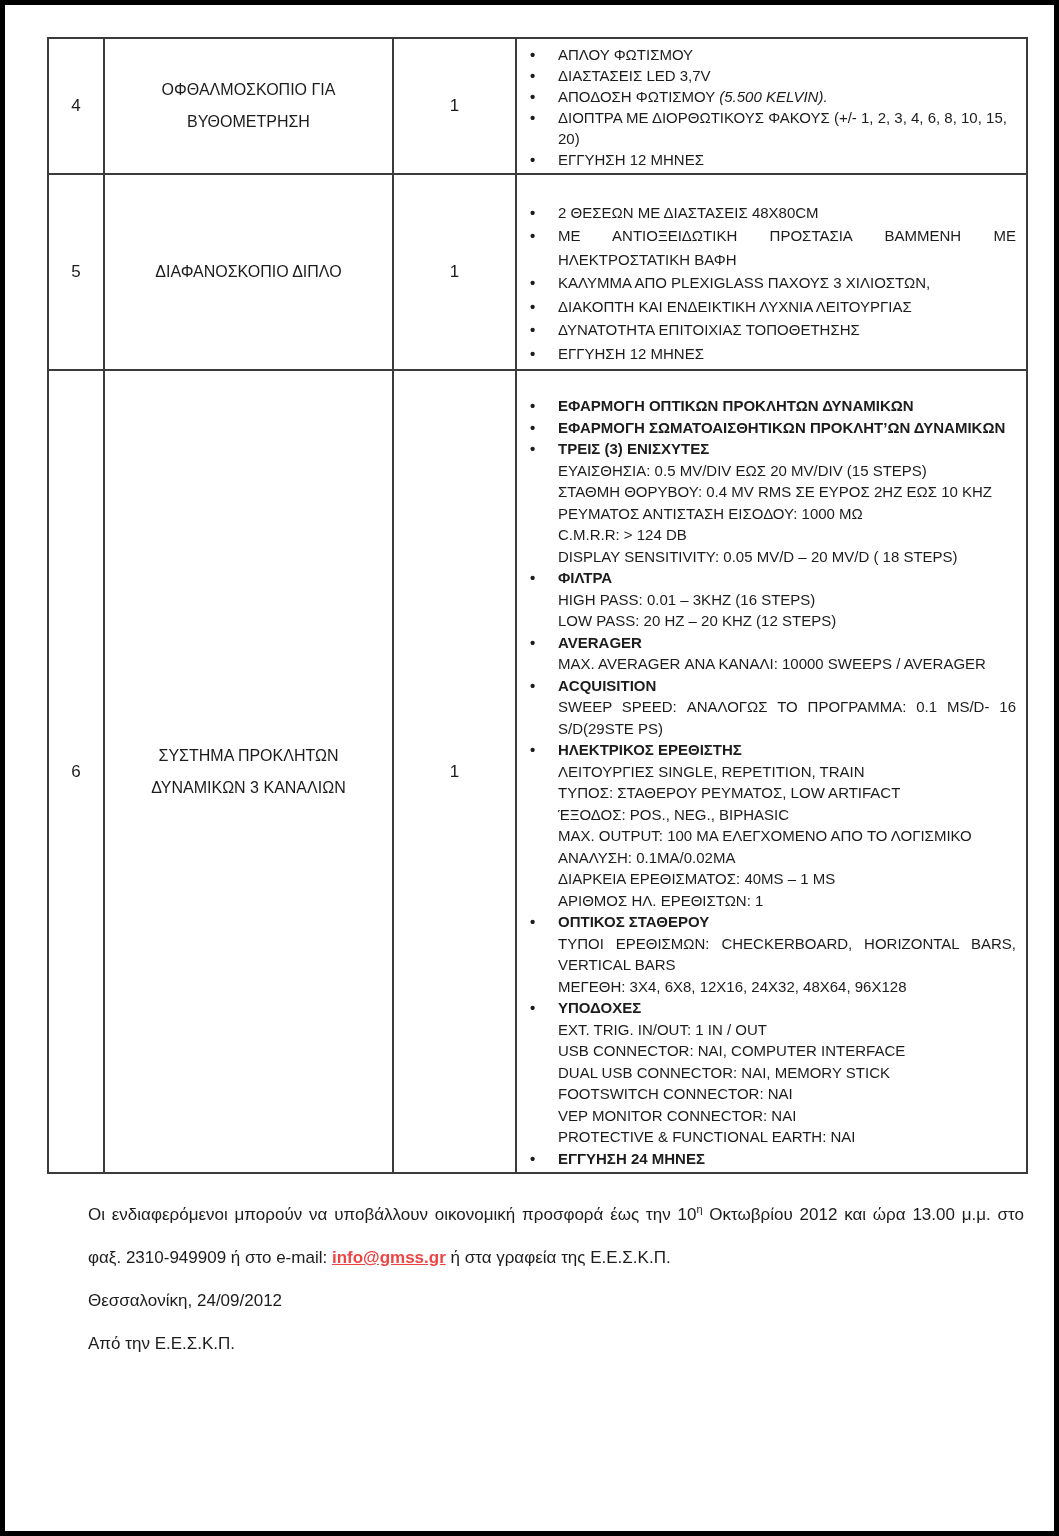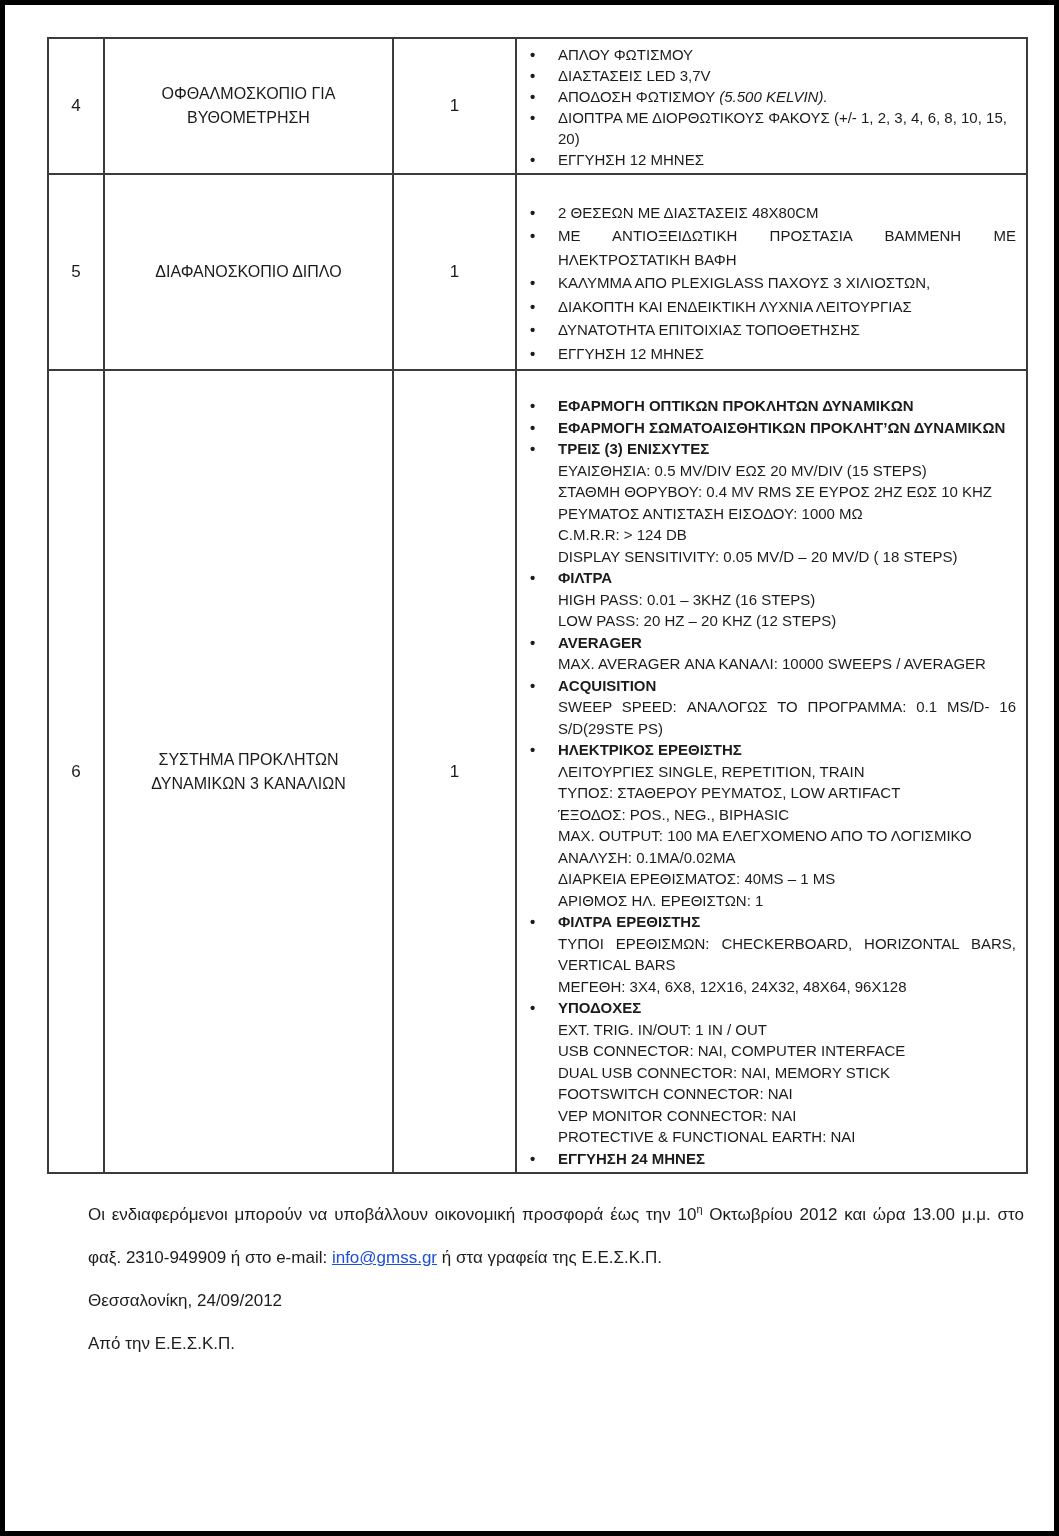--- a/index.html
+++ b/index.html
@@ -10,21 +10,21 @@
   }
   .page-frame{position:absolute;inset:0;border:5px solid #000;pointer-events:none;}
 
   
   table.items{
     position:absolute;left:47px;top:37px;width:979px;
     border-collapse:collapse;table-layout:fixed;
   }
   table.items td{border:2px solid #3b3b3b;vertical-align:middle;overflow:hidden;}
   .num-cell,.qty-cell{text-align:center;font-size:17px;}
-  .name-cell{text-align:center;font-size:16px;line-height:24px;padding:0 18px;white-space:pre-line;}
+  .name-cell{text-align:center;font-size:16px;line-height:32px;padding:0 18px;white-space:pre-line;}
   .specs-cell{vertical-align:top;padding:5px 10px 3px 0;font-size:15px;line-height:21px;}
   tr.row-5 .specs-cell{padding-top:25px;line-height:23.5px;}
   tr.row-6 .specs-cell{padding-top:24px;line-height:21.5px;}
   .spec-line{position:relative;padding-left:41px;}
   .spec-line.justify{text-align:justify;}
   .spec-line.bold{font-weight:bold;}
   .spec-line .dot{position:absolute;left:13px;top:0;font-weight:bold;}
 
   
   .footer{position:absolute;left:88px;top:1193px;width:936px;font-size:17px;line-height:43px;}
@@ -94,33 +94,33 @@
           <div class="spec-line bullet bold"><span class="dot">•</span><span>ACQUISITION</span></div>
           <div class="spec-line justify"><span>SWEEP SPEED: ΑΝΑΛΟΓΩΣ ΤΟ ΠΡΟΓΡΑΜΜΑ: 0.1 MS/D- 16 S/D(29STE PS)</span></div>
           <div class="spec-line bullet bold"><span class="dot">•</span><span>ΗΛΕΚΤΡΙΚΟΣ ΕΡΕΘΙΣΤΗΣ</span></div>
           <div class="spec-line"><span>ΛΕΙΤΟΥΡΓΙΕΣ SINGLE, REPETITION, TRAIN</span></div>
           <div class="spec-line"><span>ΤΥΠΟΣ: ΣΤΑΘΕΡΟΥ ΡΕΥΜΑΤΟΣ, LOW ARTIFACT</span></div>
           <div class="spec-line"><span>ΈΞΟΔΟΣ: POS., NEG., BIPHASIC</span></div>
           <div class="spec-line"><span>MAX. OUTPUT: 100 MA ΕΛΕΓΧΟΜΕΝΟ ΑΠΟ ΤΟ ΛΟΓΙΣΜΙΚΟ</span></div>
           <div class="spec-line"><span>ΑΝΑΛΥΣΗ: 0.1MA/0.02MA</span></div>
           <div class="spec-line"><span>ΔΙΑΡΚΕΙΑ ΕΡΕΘΙΣΜΑΤΟΣ: 40MS – 1 MS</span></div>
           <div class="spec-line"><span>ΑΡΙΘΜΟΣ ΗΛ. ΕΡΕΘΙΣΤΩΝ: 1</span></div>
-          <div class="spec-line bullet bold"><span class="dot">•</span><span>ΦΙΛΤΡΑ ΕΡΕΘΙΣΤΗΣ</span></div>
+          <div class="spec-line bullet bold"><span class="dot">•</span><span>ΟΠΤΙΚΟΣ ΣΤΑΘΕΡΟΥ</span></div>
           <div class="spec-line justify"><span>ΤΥΠΟΙ ΕΡΕΘΙΣΜΩΝ: CHECKERBOARD, HORIZONTAL BARS, VERTICAL BARS</span></div>
           <div class="spec-line"><span>ΜΕΓΕΘΗ: 3X4, 6X8, 12X16, 24X32, 48X64, 96X128</span></div>
           <div class="spec-line bullet bold"><span class="dot">•</span><span>ΥΠΟΔΟΧΕΣ</span></div>
           <div class="spec-line"><span>EXT. TRIG. IN/OUT: 1 IN / OUT</span></div>
           <div class="spec-line"><span>USB CONNECTOR: NAI, COMPUTER INTERFACE</span></div>
           <div class="spec-line"><span>DUAL USB CONNECTOR: NAI, MEMORY STICK</span></div>
           <div class="spec-line"><span>FOOTSWITCH CONNECTOR: NAI</span></div>
           <div class="spec-line"><span>VEP MONITOR CONNECTOR: NAI</span></div>
           <div class="spec-line"><span>PROTECTIVE &amp; FUNCTIONAL EARTH: NAI</span></div>
           <div class="spec-line bullet bold"><span class="dot">•</span><span>ΕΓΓΥΗΣΗ 24 ΜΗΝΕΣ</span></div>
         </td>
       </tr>
     </tbody>
 </table>
 
 <div class="footer">
-    <div class="fp"><span>Οι ενδιαφερόμενοι μπορούν να υποβάλλουν οικονομική προσφορά έως την 10</span><sup>η</sup><span> Οκτωβρίου 2012 και ώρα 13.00 μ.μ. στο φαξ. 2310-949909 ή στο e-mail: </span><span class="email-link" style="color: #1d4ed8;">info@gmss.gr</span><span> ή στα γραφεία της Ε.Ε.Σ.Κ.Π.</span></div>
+    <div class="fp"><span>Οι ενδιαφερόμενοι μπορούν να υποβάλλουν οικονομική προσφορά έως την 10</span><sup>η</sup><span> Οκτωβρίου 2012 και ώρα 13.00 μ.μ. στο φαξ. 2310-949909 ή στο e-mail: </span><span class="email-link" style="color: #ef4444; font-weight: bold;">info@gmss.gr</span><span> ή στα γραφεία της Ε.Ε.Σ.Κ.Π.</span></div>
     <div class="fp center"><span>Θεσσαλονίκη, 24/09/2012</span></div>
     <div class="fp center"><span>Από την Ε.Ε.Σ.Κ.Π.</span></div>
   </div>
 
 </body></html>

